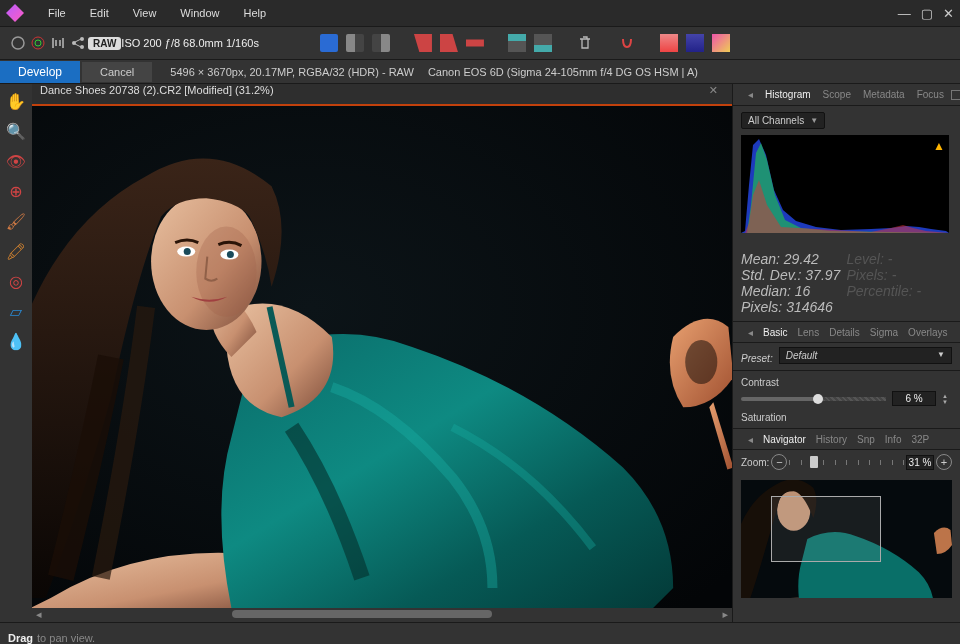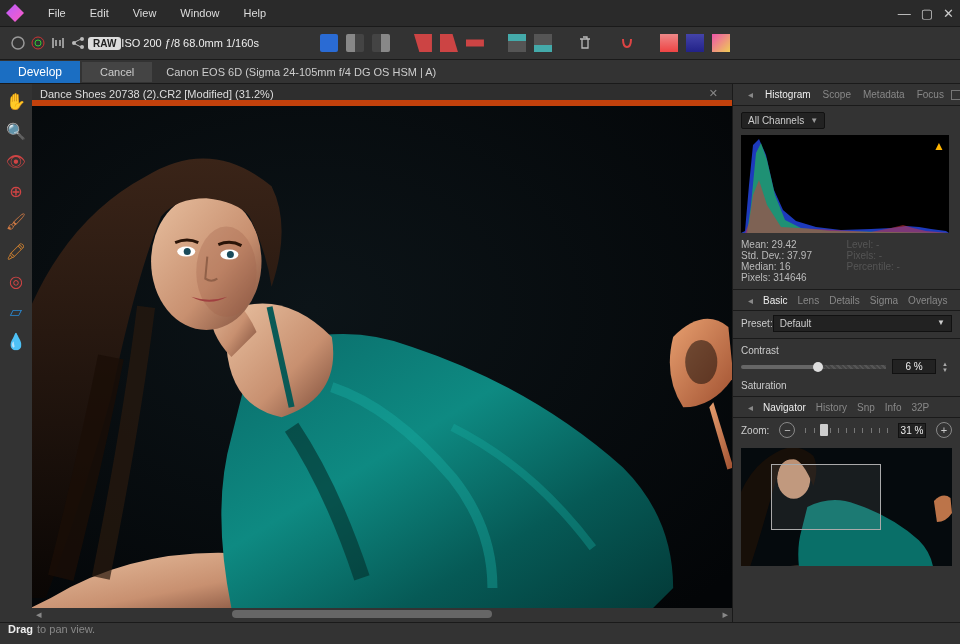--- a/index.html
+++ b/index.html
@@ -15,66 +15,66 @@
 .toolbar .grp { display: flex; gap: 6px; margin-left: 10px; }
 .sq { width: 18px; height: 18px; display: inline-block; }
 .contextbar { height: 24px; background: #333; display: flex; align-items: center; border-bottom: 1px solid #1a1a1a; }
 .contextbar .btn-develop { background: #1b6ec2; color: #fff; padding: 4px 18px; cursor: pointer; font-size: 12px; }
 .contextbar .btn-cancel { background: #444; padding: 4px 18px; cursor: pointer; margin-left: 2px; }
 .contextbar .info { margin-left: 18px; color: #ccc; }
 .workspace { display: flex; height: 538px; }
 .tools-left { width: 32px; background: #333; display: flex; flex-direction: column; align-items: center; gap: 8px; padding-top: 6px; }
 .tool { width: 22px; height: 22px; display: flex; align-items: center; justify-content: center; cursor: pointer; border-radius: 2px; font-size: 16px; }
 .canvas-area { flex: 1; background: #2e2e2e; display: flex; flex-direction: column; min-width: 0; }
-.doc-tab { height: 22px; background: #2e2e2e; display: flex; align-items: flex-end; padding: 0 8px; color: #ddd; border-bottom: 6px solid #c2410c; }
+.doc-tab { height: 22px; background: #2e2e2e; display: flex; align-items: flex-start; padding: 0 8px; color: #ddd; border-bottom: 2px solid #c2410c; }
 .doc-tab .close-x { margin-left: auto; cursor: pointer; padding: 0 6px; color: #888; }
 .viewport { flex: 1; background: #050a0d; position: relative; overflow: hidden; }
 .portrait { position: absolute; inset: 0; }
 .scrollbar-h { height: 14px; background: #333; position: relative; }
 .scrollbar-h .thumb { position: absolute; left: 200px; width: 260px; top: 2px; height: 8px; background: #666; border-radius: 4px; }
 .panels { width: 228px; background: #333; border-left: 1px solid #1a1a1a; display: flex; flex-direction: column; overflow: hidden; }
 .panel-tabs { display: flex; height: 22px; align-items: center; font-size: 10px; border-bottom: 1px solid #1a1a1a; padding-left: 10px; gap: 2px; }
 .panel-tabs span { padding: 0 5px; color: #888; cursor: pointer; }
 .panel-tabs span.active { color: #eee; }
 .panel-tabs .sq-menu { margin-left: auto; margin-right: 6px; width: 10px; height: 10px; border: 1px solid #777; cursor: pointer; }
 .histogram-panel { padding: 6px 8px; }
 .dropdown { background: #222; border: 1px solid #111; padding: 2px 6px; display: inline-flex; align-items: center; gap: 6px; cursor: pointer; color: #ccc; font-size: 10px; border-radius: 2px; }
 .dropdown .tri { font-size: 8px; color: #999; }
 .histo-canvas { width: 208px; height: 98px; background: #000; margin-top: 6px; position: relative; }
 .warn-icon { position: absolute; top: 4px; right: 4px; color: #ffb400; font-size: 12px; }
-.stats { display: flex; margin-top: 6px; font-size: 10px; color: #bbb; }
+.stats { display: flex; margin-top: 18px; font-size: 14px; color: #bbb; font-style: italic; }
 .stats .col { flex: 1; }
 .stats .dim { color: #555; }
 .minmax { display: flex; align-items: center; gap: 6px; margin-top: 6px; font-size: 10px; }
 .minmax input { width: 42px; background: #222; border: 1px solid #111; color: #eee; padding: 1px 3px; text-align: center; font-size: 10px; }
 .dev-tabs { display: flex; height: 22px; align-items: center; font-size: 10px; border-top: 1px solid #1a1a1a; border-bottom: 1px solid #1a1a1a; padding-left: 10px; }
 .dev-tabs span { padding: 0 5px; color: #888; cursor: pointer; }
 .dev-tabs span.active { color: #eee; }
-.preset-row { display: flex; align-items: center; padding: 4px 8px; font-size: 10px; }
+.preset-row { display: flex; align-items: flex-end; padding: 4px 8px; gap: 6px; font-size: 10px; font-style: italic; }
 .preset-row .sel { flex: 1; background: #222; border: 1px solid #111; padding: 2px 6px; display: flex; justify-content: space-between; cursor: pointer; }
 .slider-row { padding: 4px 8px 2px 8px; }
 .slider-row .label { font-size: 10px; color: #ccc; margin-bottom: 3px; display: block; }
 .slider-ctl { display: flex; align-items: center; gap: 6px; }
 .track { flex: 1; height: 4px; background: linear-gradient(to right,#666,#666); position: relative; border-radius: 2px; }
 .track .fancy { position:absolute; inset:0; background: repeating-linear-gradient(45deg,#444,#444 2px,#555 2px,#555 4px); left: 50%; }
 .knob { position: absolute; width: 10px; height: 10px; background: #ddd; border-radius: 50%; top: -3px; transform: translateX(-50%); cursor: pointer; }
 .valbox { width: 44px; background: #222; border: 1px solid #111; color: #eee; text-align: center; font-size: 10px; padding: 1px 0; }
 .step-arrows { width: 10px; display: flex; flex-direction: column; font-size: 6px; color: #aaa; line-height: 6px; cursor: pointer; }
 .nav-tabs { display: flex; height: 22px; align-items: center; font-size: 10px; border-top: 1px solid #1a1a1a; border-bottom: 1px solid #1a1a1a; padding-left: 10px; }
 .nav-tabs span { padding: 0 5px; color: #888; cursor: pointer; }
 .nav-tabs span.active { color: #eee; }
-.zoom-row { display: flex; align-items: center; padding: 4px 8px; gap: 10px; font-size: 10px; }
+.zoom-row { display: flex; align-items: center; padding: 4px 8px; gap: 2px; font-size: 10px; }
 .zoom-row .ztrack { flex:1; height: 6px; position: relative; }
 .zoom-row .ztrack .ticks { position:absolute; inset:0; display:flex; justify-content:space-between; align-items:center; }
 .zoom-row .ztrack .ticks i { width:1px; height:5px; background:#777; display:block; }
 .zoom-row .zknob { position:absolute; left: 18%; top:-3px; width:8px; height:12px; background:#ccc; border-radius:1px; cursor:pointer; }
 .circle-btn { width: 16px; height: 16px; border: 1px solid #888; border-radius: 50%; display:flex; align-items:center; justify-content:center; font-size: 11px; cursor:pointer; color:#ccc; }
 .nav-thumb { margin: 6px 8px; height: 118px; background: #050a0d; position: relative; overflow:hidden; }
 .nav-thumb .viewbox { position:absolute; left: 30px; top: 16px; width: 110px; height: 66px; border: 1px solid #aaa; background: rgba(255,255,255,0.08); }
-.statusbar { height: 22px; background: #333; border-top: 1px solid #1a1a1a; display:flex; align-items:flex-start; padding: 0 8px; color:#888; font-size:11px; position:absolute; bottom:0; left:0; right:0; }
+.statusbar { height: 22px; background: #333; border-top: 1px solid #1a1a1a; display:flex; align-items:flex-end; padding: 0 8px; color:#888; font-size:11px; position:absolute; bottom:0; left:0; right:0; }
 .statusbar b { color:#eee; margin-right: 4px; }
 
 
 .portrait svg { width:100%; height:100%; display:block; }
 </style>
 </head>
 <body>
 
 <div class="menubar">
   <div class="logo"></div>
@@ -170,20 +170,21 @@
       </div>
     <div class="tbtn">
         <span class="sq" style="background:linear-gradient(135deg,#e5a,#ec5);"></span>
       </div>
   </div>
 </div>
 
 <div class="contextbar">
   <div class="btn-develop">Develop</div>
   <div class="btn-cancel">Cancel</div>
+  <div class="info">5496 × 3670px, 20.17MP, RGBA/32 (HDR) - RAW</div>
   <div class="info" style="margin-left:14px;">Canon EOS 6D (Sigma 24-105mm f/4 DG OS HSM | A)</div>
 </div>
 
 <div class="workspace">
 
   <div class="tools-left">
     <div class="tool" style="color:#e6a23c">✋</div>
     <div class="tool" style="color:#2a8ad4">🔍</div>
     <div class="tool" style="color:#d04444">👁</div>
     <div class="tool" style="color:#d04444">⊕</div>

